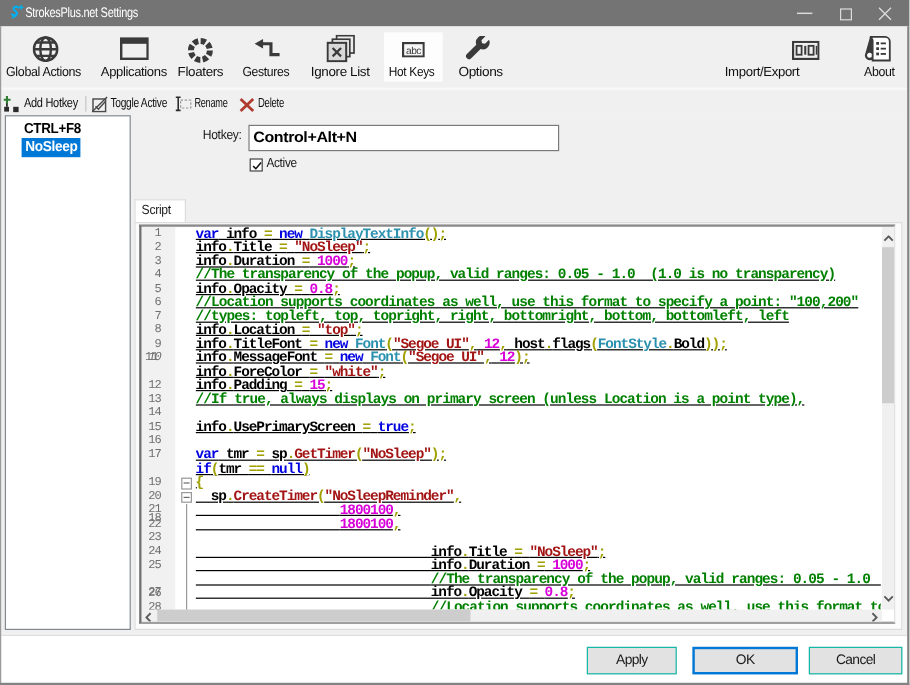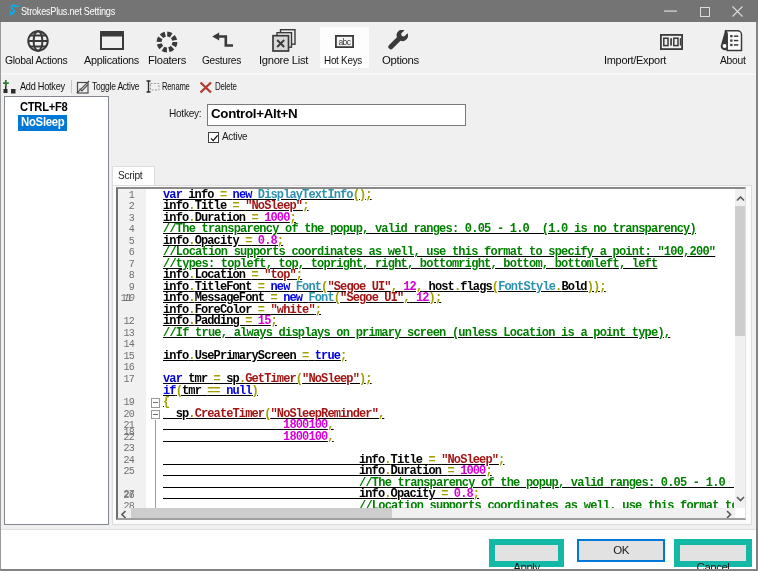--- a/index.html
+++ b/index.html
@@ -49,21 +49,21 @@
 #vsb { position:absolute; left:616.5px; top:0px; width:11.4px; height:319px; background:#f0f0f0; }
 #vthumb { position:absolute; left:0; top:17px; width:11.4px; height:130px; background:#cdcdcd; }
 #hsb { position:absolute; left:0px; top:319px; width:616.5px; height:11.5px; background:#f0f0f0; }
 #hthumb { position:absolute; left:12.5px; top:0; width:261px; height:11.5px; background:#cdcdcd; }
 
 .foldbox { position:absolute; width:9.5px; height:9.5px; background:#fff; border:1px solid #989898; }
 .foldbox:after { content:""; position:absolute; left:1.5px; top:3.2px; width:4.5px; height:1px; background:#6a6a6a; }
 
 
 #bottombar { position:absolute; left:1px; top:529px; width:755px; height:40px; background:#ffffff; border-top:1px solid #dfdfdf; }
-.btn { position:absolute; top:9px; width:75px; height:23px; background:#e2e2e2; border:6px solid #14b8a6; text-align:center; font-size:11.5px; color:#1a1a1a; padding-top:16px; letter-spacing:-0.5px; }
+.btn { position:absolute; top:9px; width:75px; height:23px; background:#e2e2e2; border:1px solid #14b8a6; text-align:center; font-size:11.5px; color:#1a1a1a; padding-top:4px; letter-spacing:-0.5px; }
 #btnapply { left:488px; }
 #btnok { left:576px; width:88px; border:2px solid #0078d7; padding-top:3px; }
 #btncancel { left:673px; width:78px; }
 
 
 #bl  { position:absolute; left:0; top:22px; width:1px; height:549px; background:#9a9a9a; }
 #br  { position:absolute; left:756px; top:22px; width:2px; height:549px; background:#838383; }
 #bb  { position:absolute; left:0; top:569px; width:758px; height:2px; background:#838383; }
 </style>
 </head>

